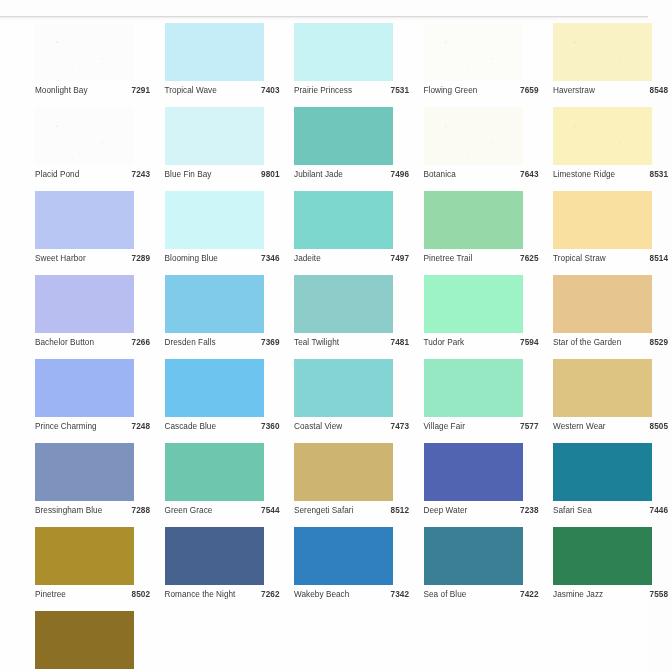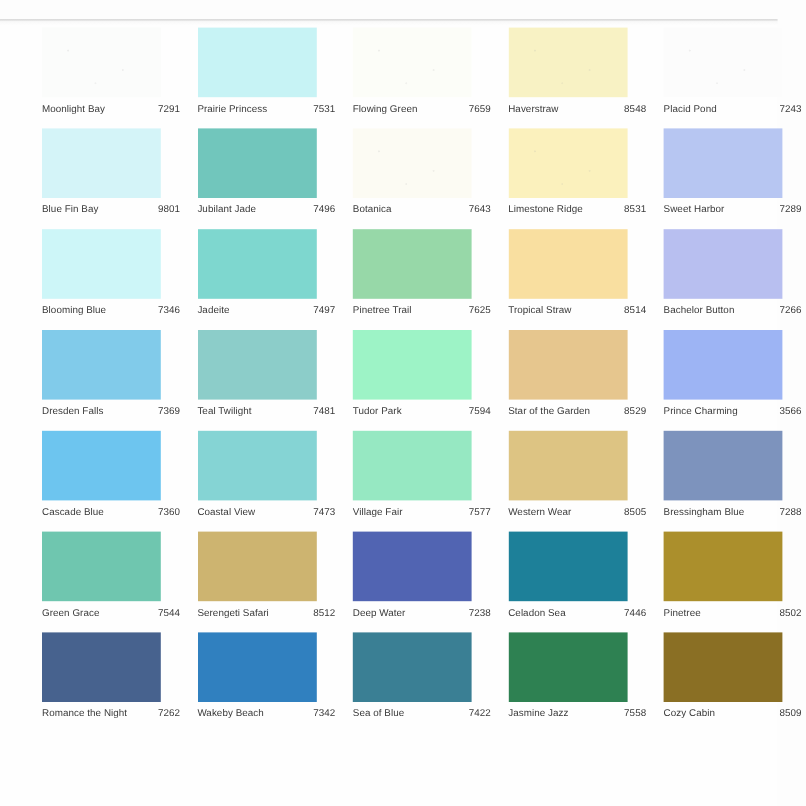--- a/index.html
+++ b/index.html
@@ -67,20 +67,21 @@
     color: #3c3c3c;
     letter-spacing: 0.05px;
     white-space: nowrap;
   }
   .cap-name {
     color: #3a3a3a;
   }
   .cap-code {
     color: #3a3a3a;
     padding-right: 2px;
+    font-weight: bold;
   }
   
   .speckle::after {
     content: "";
     position: absolute;
     left: 0; top: 0; right: 0; bottom: 0;
     background:
       radial-gradient(circle at 22% 33%, rgba(170,170,170,0.18) 0.5px, rgba(255,255,255,0) 1.1px),
       radial-gradient(circle at 68% 61%, rgba(170,170,170,0.16) 0.5px, rgba(255,255,255,0) 1.1px),
       radial-gradient(circle at 45% 80%, rgba(170,170,170,0.14) 0.5px, rgba(255,255,255,0) 1.1px);
@@ -93,20 +94,27 @@
 <div id="page">
   <div id="grid">
       <div class="cell">
         <div class="swatch speckle" style="background: rgb(251, 252, 251);"></div>
         <div class="caption">
           <span class="cap-name">Moonlight Bay</span>
           <span class="cap-code">7291</span>
         </div>
       </div>
       <div class="cell">
+        <div class="swatch" style="background: rgb(196, 237, 247);"></div>
+        <div class="caption">
+          <span class="cap-name">Tropical Wave</span>
+          <span class="cap-code">7403</span>
+        </div>
+      </div>
+      <div class="cell">
         <div class="swatch" style="background: rgb(199, 243, 245);"></div>
         <div class="caption">
           <span class="cap-name">Prairie Princess</span>
           <span class="cap-code">7531</span>
         </div>
       </div>
       <div class="cell">
         <div class="swatch speckle" style="background: rgb(252, 253, 248);"></div>
         <div class="caption">
           <span class="cap-name">Flowing Green</span>
@@ -222,21 +230,21 @@
         <div class="swatch" style="background: rgb(230, 198, 142);"></div>
         <div class="caption">
           <span class="cap-name">Star of the Garden</span>
           <span class="cap-code">8529</span>
         </div>
       </div>
       <div class="cell">
         <div class="swatch" style="background: rgb(157, 180, 244);"></div>
         <div class="caption">
           <span class="cap-name">Prince Charming</span>
-          <span class="cap-code">3566</span>
+          <span class="cap-code">7248</span>
         </div>
       </div>
       <div class="cell">
         <div class="swatch" style="background: rgb(109, 197, 239);"></div>
         <div class="caption">
           <span class="cap-name">Cascade Blue</span>
           <span class="cap-code">7360</span>
         </div>
       </div>
       <div class="cell">
@@ -284,21 +292,21 @@
       <div class="cell">
         <div class="swatch" style="background: rgb(81, 100, 178);"></div>
         <div class="caption">
           <span class="cap-name">Deep Water</span>
           <span class="cap-code">7238</span>
         </div>
       </div>
       <div class="cell">
         <div class="swatch" style="background: rgb(29, 128, 153);"></div>
         <div class="caption">
-          <span class="cap-name">Celadon Sea</span>
+          <span class="cap-name">Safari Sea</span>
           <span class="cap-code">7446</span>
         </div>
       </div>
       <div class="cell">
         <div class="swatch" style="background: rgb(171, 143, 44);"></div>
         <div class="caption">
           <span class="cap-name">Pinetree</span>
           <span class="cap-code">8502</span>
         </div>
       </div>

